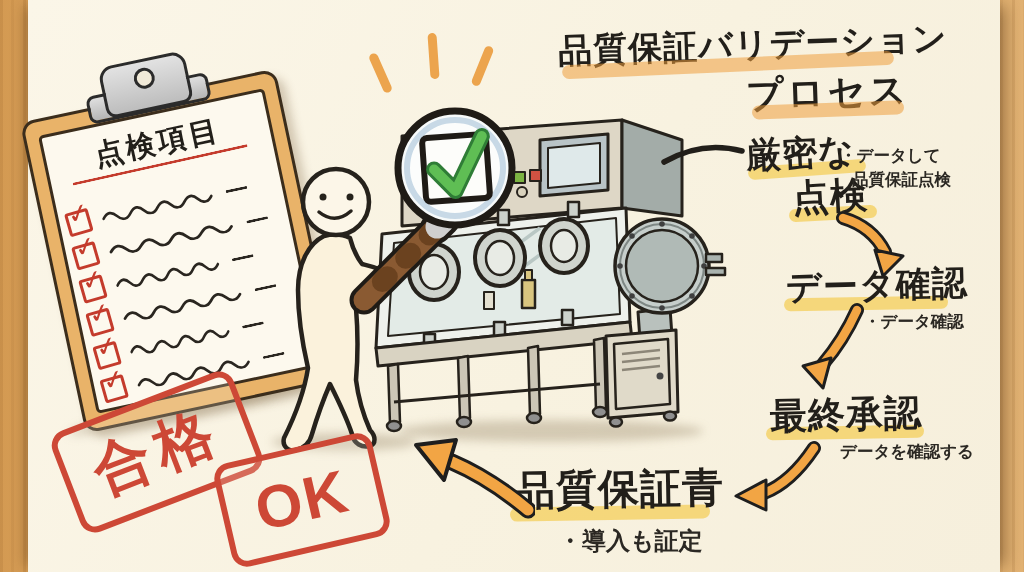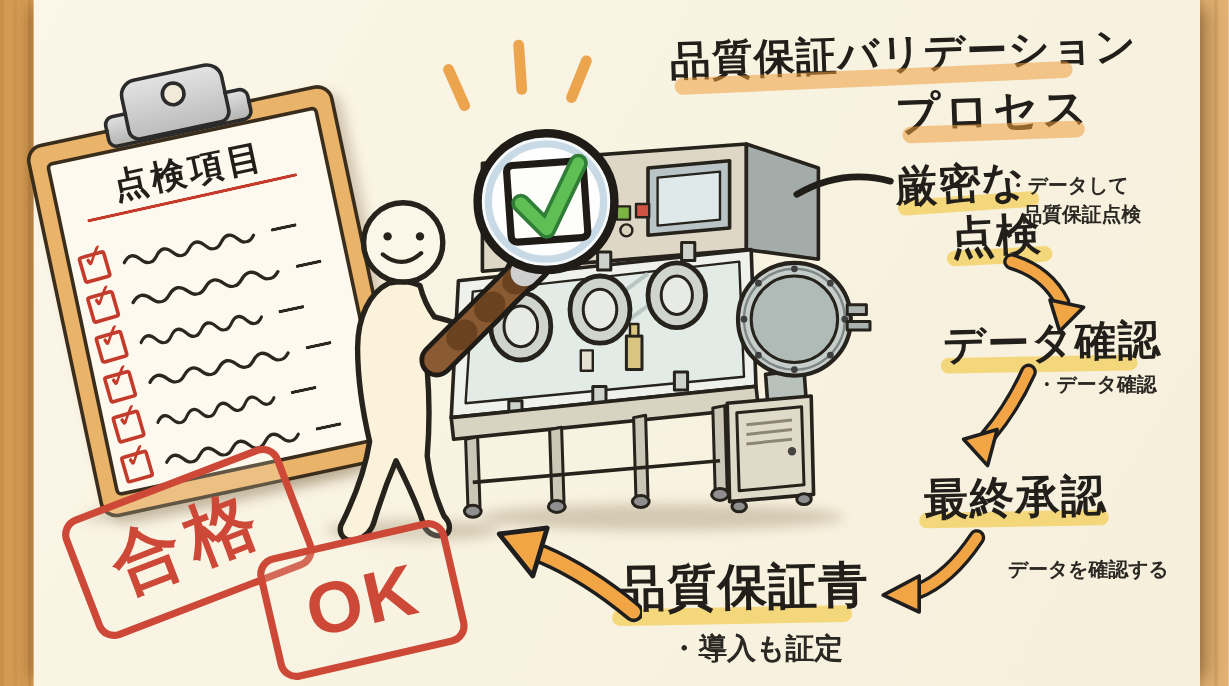--- a/index.html
+++ b/index.html
@@ -278,21 +278,21 @@
 
   <svg class="abs" style="left:795px;top:302px;z-index:7;" width="80" height="92" viewBox="0 0 80 92">
     <path d="M62 8 C52 30 40 48 28 62" fill="none" stroke="#1e1e1e" stroke-width="14" stroke-linecap="round"></path>
     <path d="M62 8 C52 30 40 48 28 62" fill="none" stroke="#f2a544" stroke-width="8.5" stroke-linecap="round"></path>
     <polygon points="36,56 28,86 8,64" fill="#f2a544" stroke="#1e1e1e" stroke-width="3" stroke-linejoin="round"></polygon>
   </svg>
 
   <div class="abs hl hl-yellow" style="left:766px;top:426px;width:158px;height:13px;transform:rotate(-1deg);"></div>
   <div class="abs step-label nowrap" style="left:770px;top:390px;font-size:37px;transform:rotate(-1.5deg);">最終承認</div>
   <div class="abs step-note" style="left:830px;top:440px;">
-    <div class="nowrap" style="padding-left:10px;margin-top:24px;">データを確認する</div>
+    <div class="nowrap" style="padding-left:10px;">データを確認する</div>
   </div>
 
   <svg class="abs" style="left:728px;top:438px;z-index:7;" width="95" height="78" viewBox="0 0 95 78">
     <path d="M86 10 C70 34 54 48 36 55" fill="none" stroke="#1e1e1e" stroke-width="14" stroke-linecap="round"></path>
     <path d="M86 10 C70 34 54 48 36 55" fill="none" stroke="#f2a544" stroke-width="8.5" stroke-linecap="round"></path>
     <polygon points="38,42 38,72 8,58" fill="#f2a544" stroke="#1e1e1e" stroke-width="3" stroke-linejoin="round"></polygon>
   </svg>
 
   <div class="abs hl hl-yellow" style="left:510px;top:506px;width:200px;height:14px;transform:rotate(-1deg);"></div>
   <div class="abs step-label nowrap" style="left:514px;top:462px;font-size:41px;transform:rotate(-1deg);z-index:7;">品質保証青</div>

